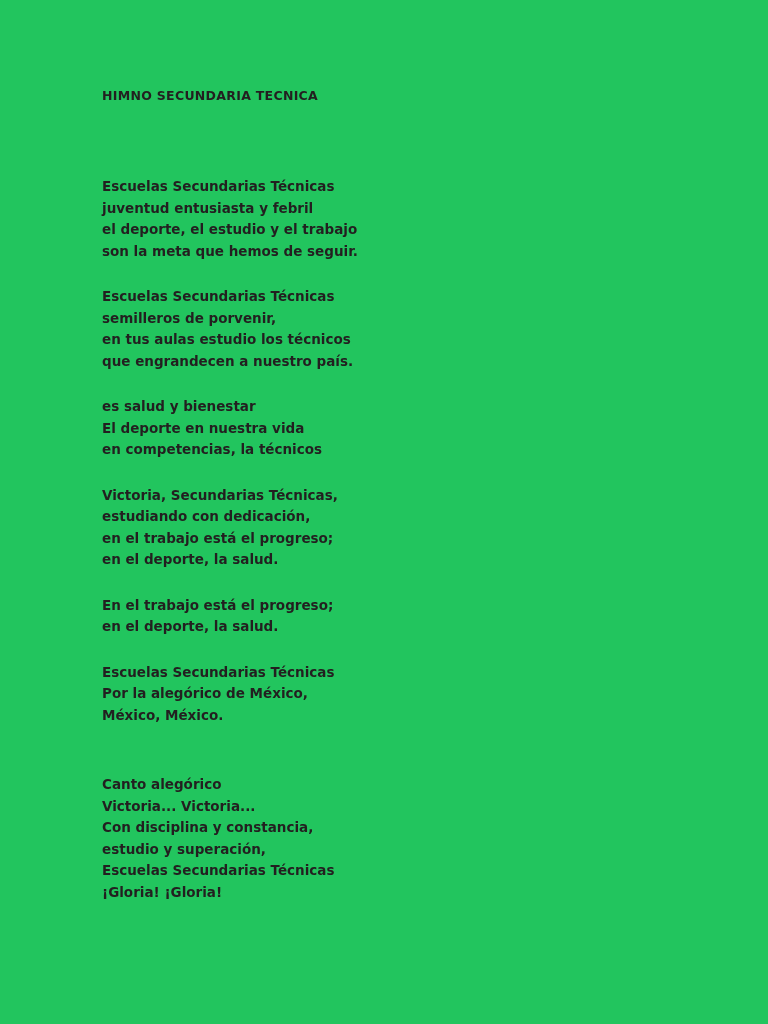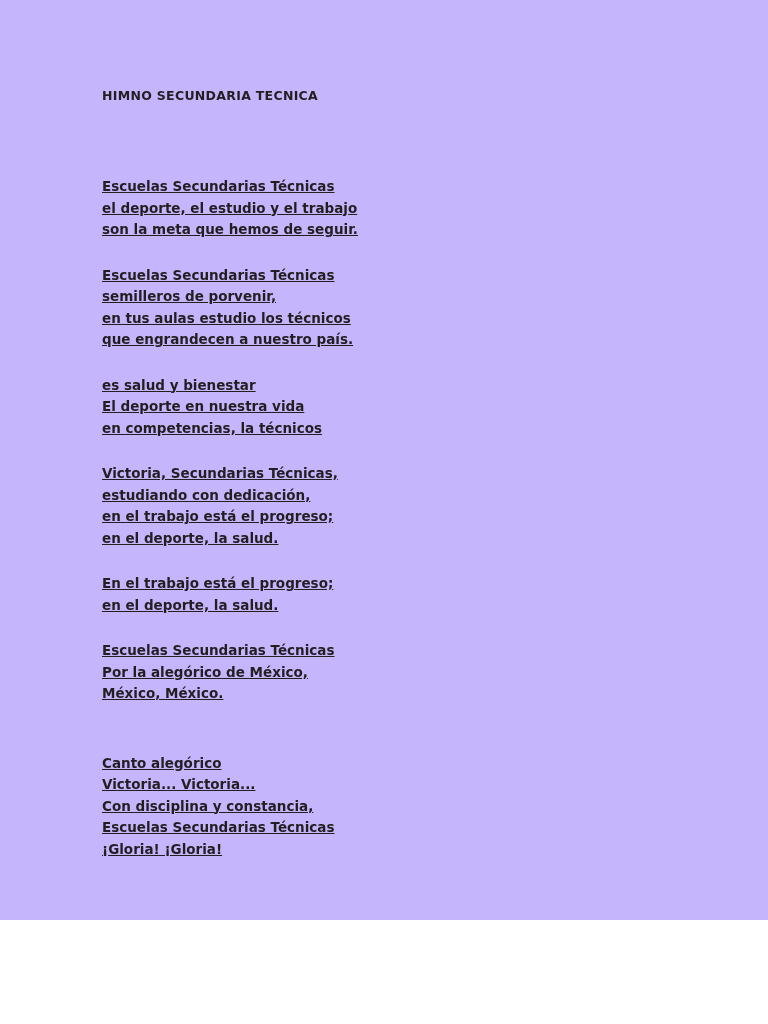--- a/index.html
+++ b/index.html
@@ -10,39 +10,38 @@
     width: 768px;
     height: 1024px;
     background: #ffffff;
     font-family: "DejaVu Sans", sans-serif;
     color: #231f20;
     overflow: hidden;
   }
   .page {
     position: relative;
     width: 768px;
-    height: 920px;
-    background: #c4b5fd;
+    height: 1024px;
+    background: #22c55e;
   }
   .doc-title {
     position: absolute;
     left: 102px;
     top: 88px;
     font-size: 12.5px;
     font-weight: 700;
     letter-spacing: 0.3px;
     color: #231f20;
     white-space: nowrap;
   }
   .lyrics {
     position: absolute;
     left: 102px;
     top: 176px;
     width: 540px;
-    text-decoration: underline;
   }
   .stanza {
     margin: 0 0 24px 0;
   }
   .stanza:last-child {
     margin-bottom: 0;
     margin-top: 48px;
   }
   .line {
     font-size: 13.5px;
@@ -56,20 +55,21 @@
 <body>
 
 <div class="page">
 
   <div class="doc-title">HIMNO SECUNDARIA TECNICA</div>
 
   <div class="lyrics">
 
     <div class="stanza">
       <div class="line">Escuelas Secundarias Técnicas</div>
+      <div class="line">juventud entusiasta y febril</div>
       <div class="line">el deporte, el estudio y el trabajo</div>
       <div class="line">son la meta que hemos de seguir.</div>
     </div>
 
     <div class="stanza">
       <div class="line">Escuelas Secundarias Técnicas</div>
       <div class="line">semilleros de porvenir,</div>
       <div class="line">en tus aulas estudio los técnicos</div>
       <div class="line">que engrandecen a nuestro país.</div>
     </div>
@@ -95,18 +95,19 @@
     <div class="stanza">
       <div class="line">Escuelas Secundarias Técnicas</div>
       <div class="line">Por la alegórico de México,</div>
       <div class="line">México, México.</div>
     </div>
 
     <div class="stanza">
       <div class="line">Canto alegórico</div>
       <div class="line">Victoria... Victoria...</div>
       <div class="line">Con disciplina y constancia,</div>
+      <div class="line">estudio y superación,</div>
       <div class="line">Escuelas Secundarias Técnicas</div>
       <div class="line">¡Gloria! ¡Gloria!</div>
     </div>
 
   </div>
 </div>
 
 </body></html>

